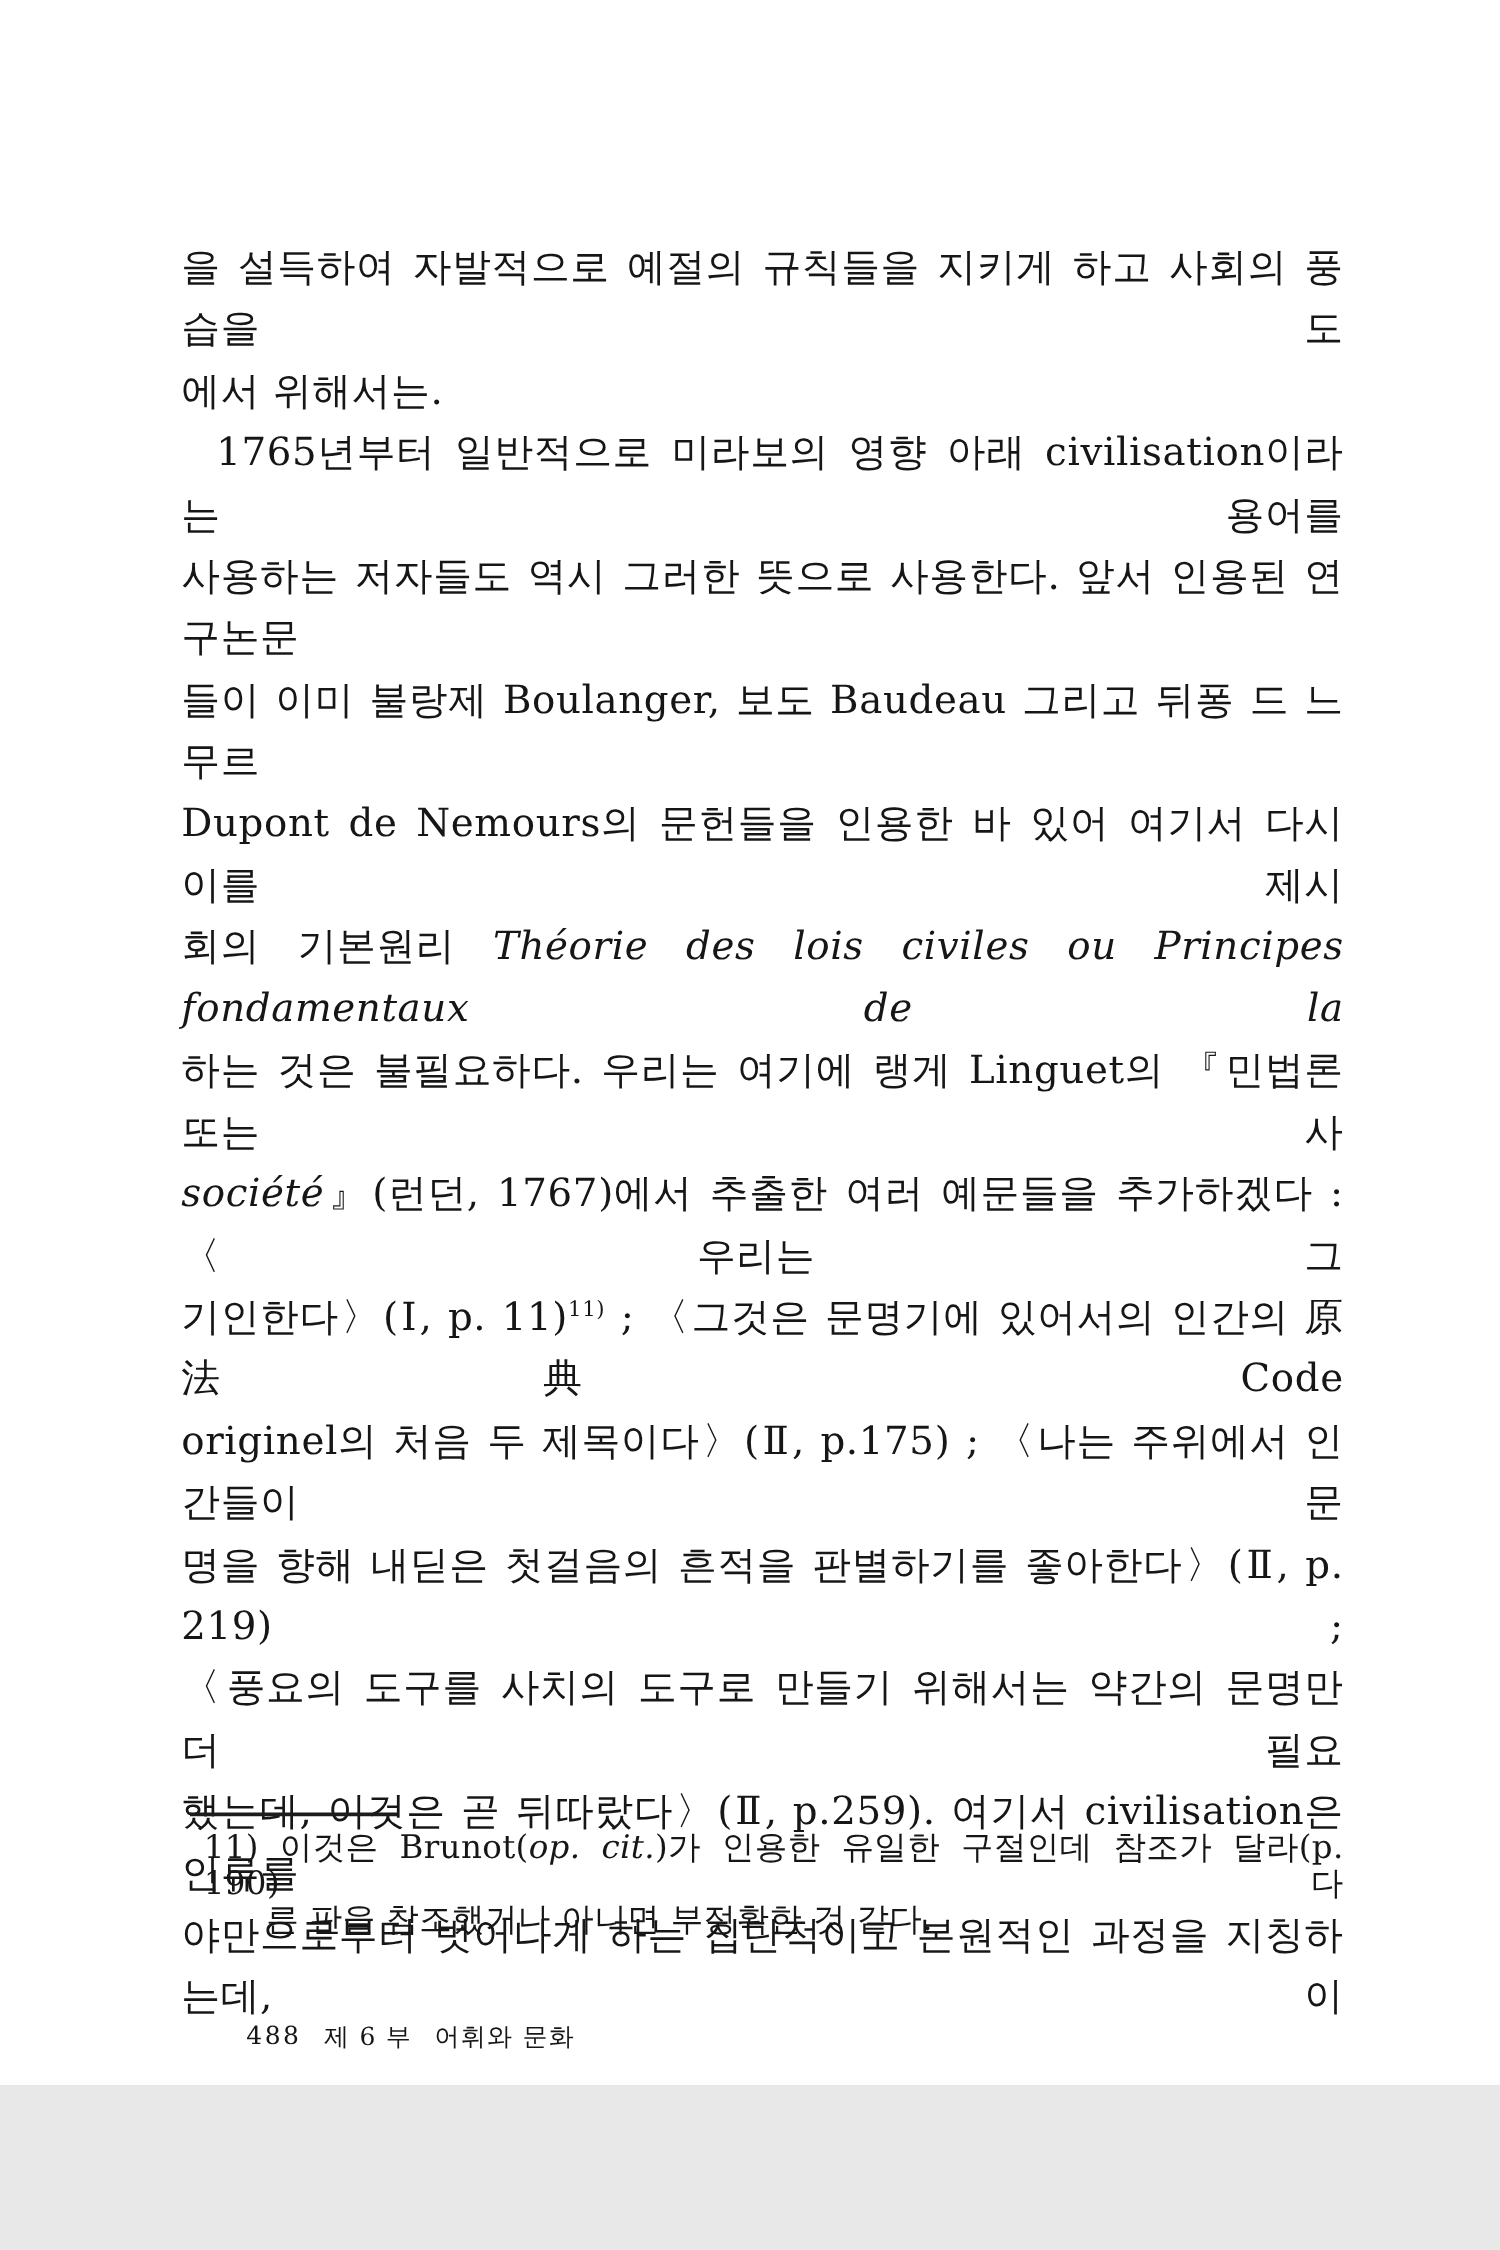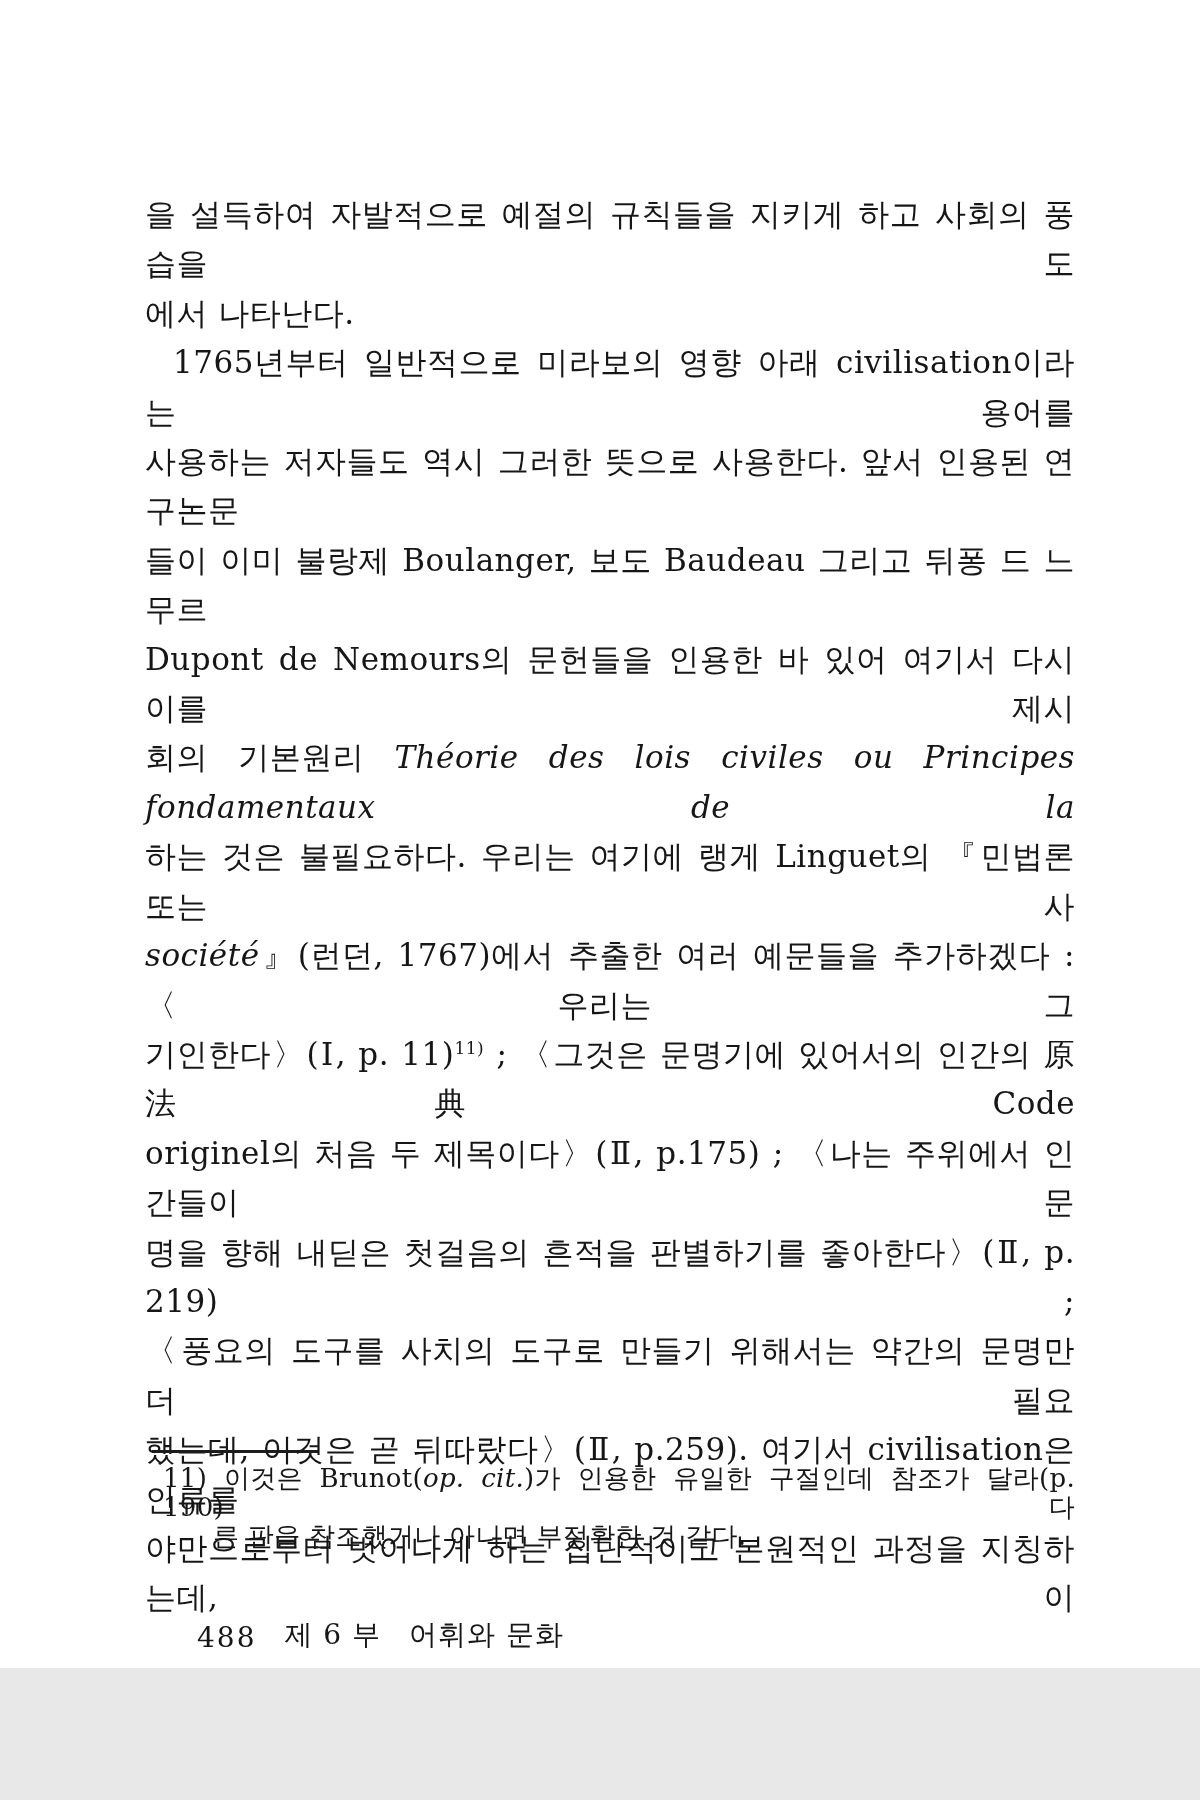--- a/index.html
+++ b/index.html
@@ -66,35 +66,35 @@
     text-align-last:justify;
   }
   .fn-line.short{ text-align-last:left; }
   .fn-line.cont{ margin-left:50px; }
   
   .page-footer{
     position:absolute;
     left:197px;
     top:1616px;
     display:flex;
-    align-items:flex-end;
-    gap:28px;
-    font-size:28px;
+    align-items:flex-start;
+    gap:18px;
+    font-size:20px;
     letter-spacing:1px;
   }
   .page-footer .num{ letter-spacing:2px; }
 </style>
 </head>
 <body>
 
 <div class="page">
 
   <main class="body-text">
       <div class="line"><span>을 설득하여 자발적으로 예절의 규칙들을 지키게 하고 사회의 풍습을 도</span></div>
-      <div class="line short"><span>에서 나타난다.</span></div>
+      <div class="line short"><span>에서 위해서는.</span></div>
       <div class="line indent"><span>1765년부터 일반적으로 미라보의 영향 아래 civilisation이라는 용어를</span></div>
       <div class="line"><span>사용하는 저자들도 역시 그러한 뜻으로 사용한다. 앞서 인용된 연구논문</span></div>
       <div class="line"><span>들이 이미 불랑제 Boulanger, 보도 Baudeau 그리고 뒤퐁 드 느무르</span></div>
       <div class="line"><span>Dupont de Nemours의 문헌들을 인용한 바 있어 여기서 다시 이를 제시</span></div>
       <div class="line"><span>회의 기본원리 </span><span class="it">Théorie des lois civiles ou Principes fondamentaux de la</span></div>
       <div class="line"><span>하는 것은 불필요하다. 우리는 여기에 랭게 Linguet의 『민법론 또는 사</span></div>
       <div class="line"><span class="it">société</span><span>』(런던, 1767)에서 추출한 여러 예문들을 추가하겠다 : 〈우리는 그</span></div>
       <div class="line"><span>기인한다〉(Ⅰ, p. 11)</span><sup>11)</sup><span> ; 〈그것은 문명기에 있어서의 인간의 原法典 Code</span></div>
       <div class="line"><span>originel의 처음 두 제목이다〉(Ⅱ, p.175) ; 〈나는 주위에서 인간들이 문</span></div>
       <div class="line"><span>명을 향해 내딛은 첫걸음의 흔적을 판별하기를 좋아한다〉(Ⅱ, p. 219) ;</span></div>

